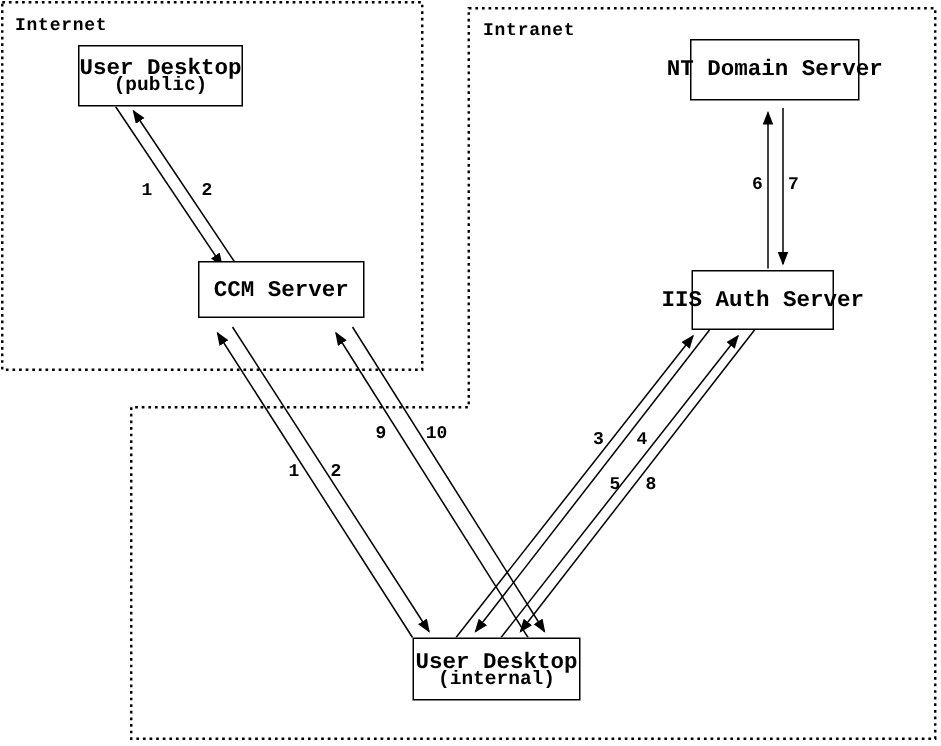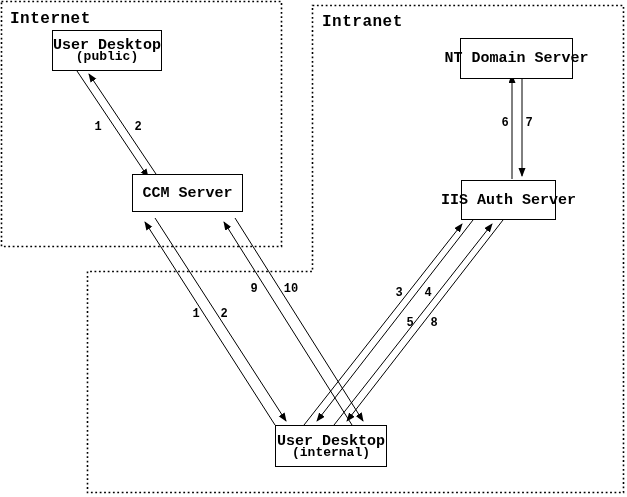--- a/index.html
+++ b/index.html
@@ -8,21 +8,21 @@
     width: 627px;
     height: 497px;
     background: #ffffff;
     font-family: "Liberation Mono", "DejaVu Sans Mono", monospace;
     color: #000000;
     overflow: hidden;
   }
   .canvas svg { position: absolute; left: 0; top: 0; }
   .region-label {
     position: absolute;
-    font-size: 16px;
+    font-size: 12px;
     font-weight: bold;
     letter-spacing: 0.5px;
     white-space: nowrap;
   }
   .node {
     position: absolute;
     box-sizing: border-box;
     border: 1px solid #000000;
     background: #ffffff;
     display: flex;
@@ -90,21 +90,21 @@
   <div class="node" style="left:52px; top:30px; width:110px; height:41px;">
     <div class="node-title">User Desktop</div>
     <div class="node-sub">(public)</div>
   </div>
 
   <div class="node" style="left:132px; top:174px; width:111px; height:38px;">
     <div class="node-title">CCM Server</div>
 
   </div>
 
-  <div class="node" style="left:460px; top:38px; width:113px; height:41px;">
+  <div class="node" style="left:460px; top:26px; width:113px; height:41px;">
     <div class="node-title">NT Domain Server</div>
 
   </div>
 
   <div class="node" style="left:461px; top:180px; width:95px; height:40px;">
     <div class="node-title">IIS Auth Server</div>
 
   </div>
 
   <div class="node" style="left:275px; top:425px; width:112px; height:42px;">

